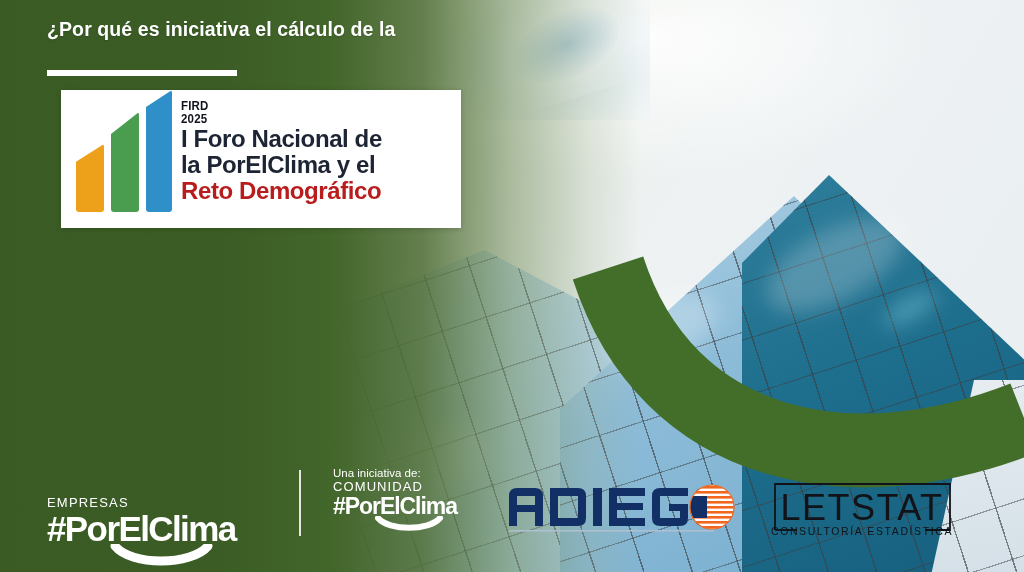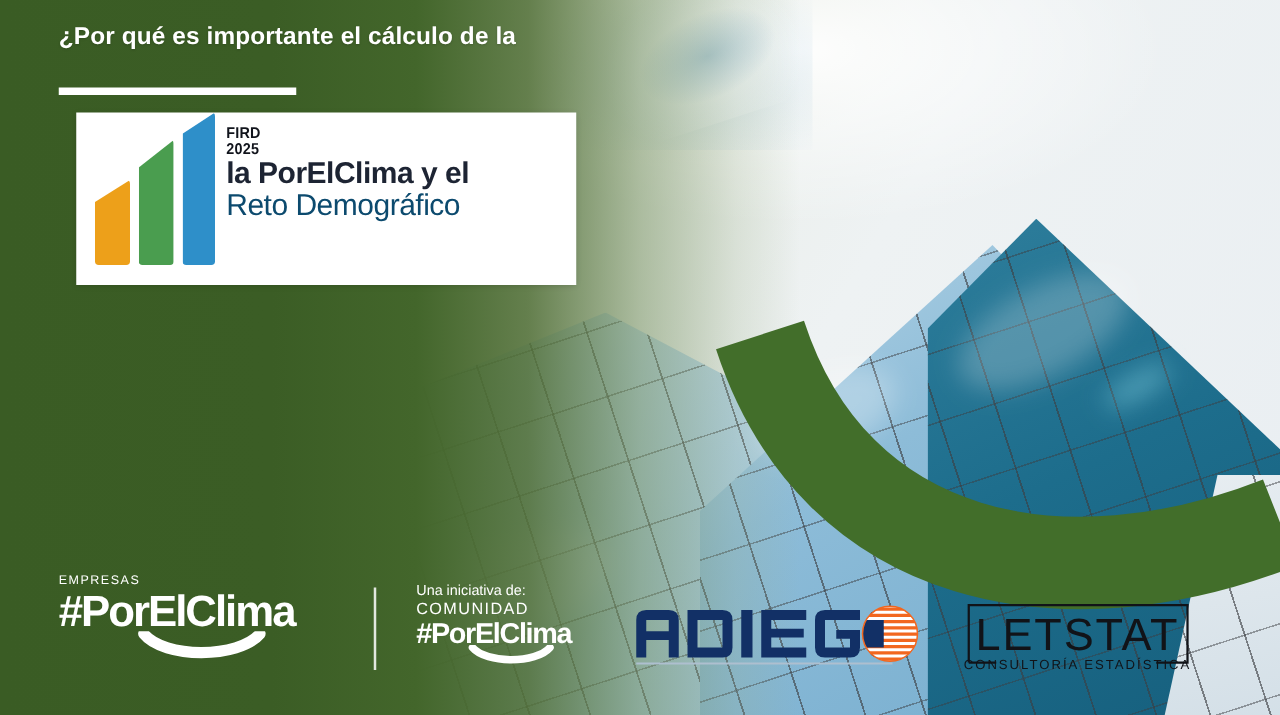--- a/index.html
+++ b/index.html
@@ -121,25 +121,25 @@
   .cardtext{flex:1;position:relative;padding-left:16px;}
   .fird{
     position:absolute;left:16px;top:2px;color:#11141c;
     font-size:12.5px;font-weight:bold;line-height:1.02;letter-spacing:.2px;
     transform:scaleX(.92);transform-origin:left top;
   }
   .l1,.l2{
     color:#1d2433;font-size:24px;font-weight:bold;line-height:1.09;letter-spacing:-.4px;
   }
   .lines{position:absolute;left:16px;top:28px;}
-  .l3{color:#0c4a6e;font-size:24px;font-weight:normal;line-height:1.09;letter-spacing:-.4px;}
+  .l3{color:#b91c1c;font-size:24px;font-weight:bold;line-height:1.09;letter-spacing:-.4px;}
 
   
   .pec{position:absolute;left:47px;top:460px;width:230px;color:#fff;}
-  .pec .kicker{font-size:10px;letter-spacing:1.2px;line-height:1;}
+  .pec .kicker{font-size:13px;letter-spacing:1.2px;line-height:1;margin-top:36px;}
   .pec .word{font-size:35px;font-weight:bold;letter-spacing:-1.6px;line-height:1.05;margin-top:2px;}
   .smile{display:block;margin-top:-4px;}
 
   .divider{
     position:absolute;left:299px;top:470px;width:1.6px;height:66px;background:rgba(255,255,255,.85);
   }
 
   .init{position:absolute;left:333px;top:468px;color:#fff;}
   .init .lead{font-size:11.5px;line-height:1;}
   .init .kicker2{font-size:13px;letter-spacing:1.1px;line-height:1;}
@@ -193,36 +193,37 @@
              L 700 572
              C 640 470, 614 370, 596 262 Z" fill="#426e2a" opacity="0"></path>
     <path d="M 599 262 C 652 404, 804 452, 1024 400 L 1024 478 C 770 534, 648 452, 599 262 Z" fill="#426e2a" opacity="0"></path>
 
     <path d="M 608 268 C 668 452, 852 486, 1024 418" fill="none" stroke="#426e2a" stroke-width="74" stroke-linecap="butt"></path>
 
     <path d="M 700 520 C 800 560, 930 556, 1024 518 L 1024 572 L 760 572 Z" fill="#426e2a" opacity="0"></path>
   </svg>
 
   <div class="title">
-    <span>¿Por qué es importante el cálculo de la</span><br>
+    <span>¿Por qué es iniciativa el cálculo de la</span><br>
   </div>
   <div class="rule"></div>
 
   <div class="card">
     <div class="barsbox">
       <div class="bar bar1"></div>
       <div class="bar bar2"></div>
       <div class="bar bar3"></div>
     </div>
     <div class="cardtext">
       <div class="fird">
         <div>FIRD</div>
         <div>2025</div>
       </div>
       <div class="lines">
+        <div class="l1">I Foro Nacional de</div>
         <div class="l2">la PorElClima y el</div>
         <div class="l3">Reto Demográfico</div>
       </div>
     </div>
   </div>
 
   <div class="pec">
     <div class="kicker">EMPRESAS</div>
     <div class="word">#PorElClima</div>
     <svg class="smile" width="226" height="26" viewBox="0 0 226 26">

